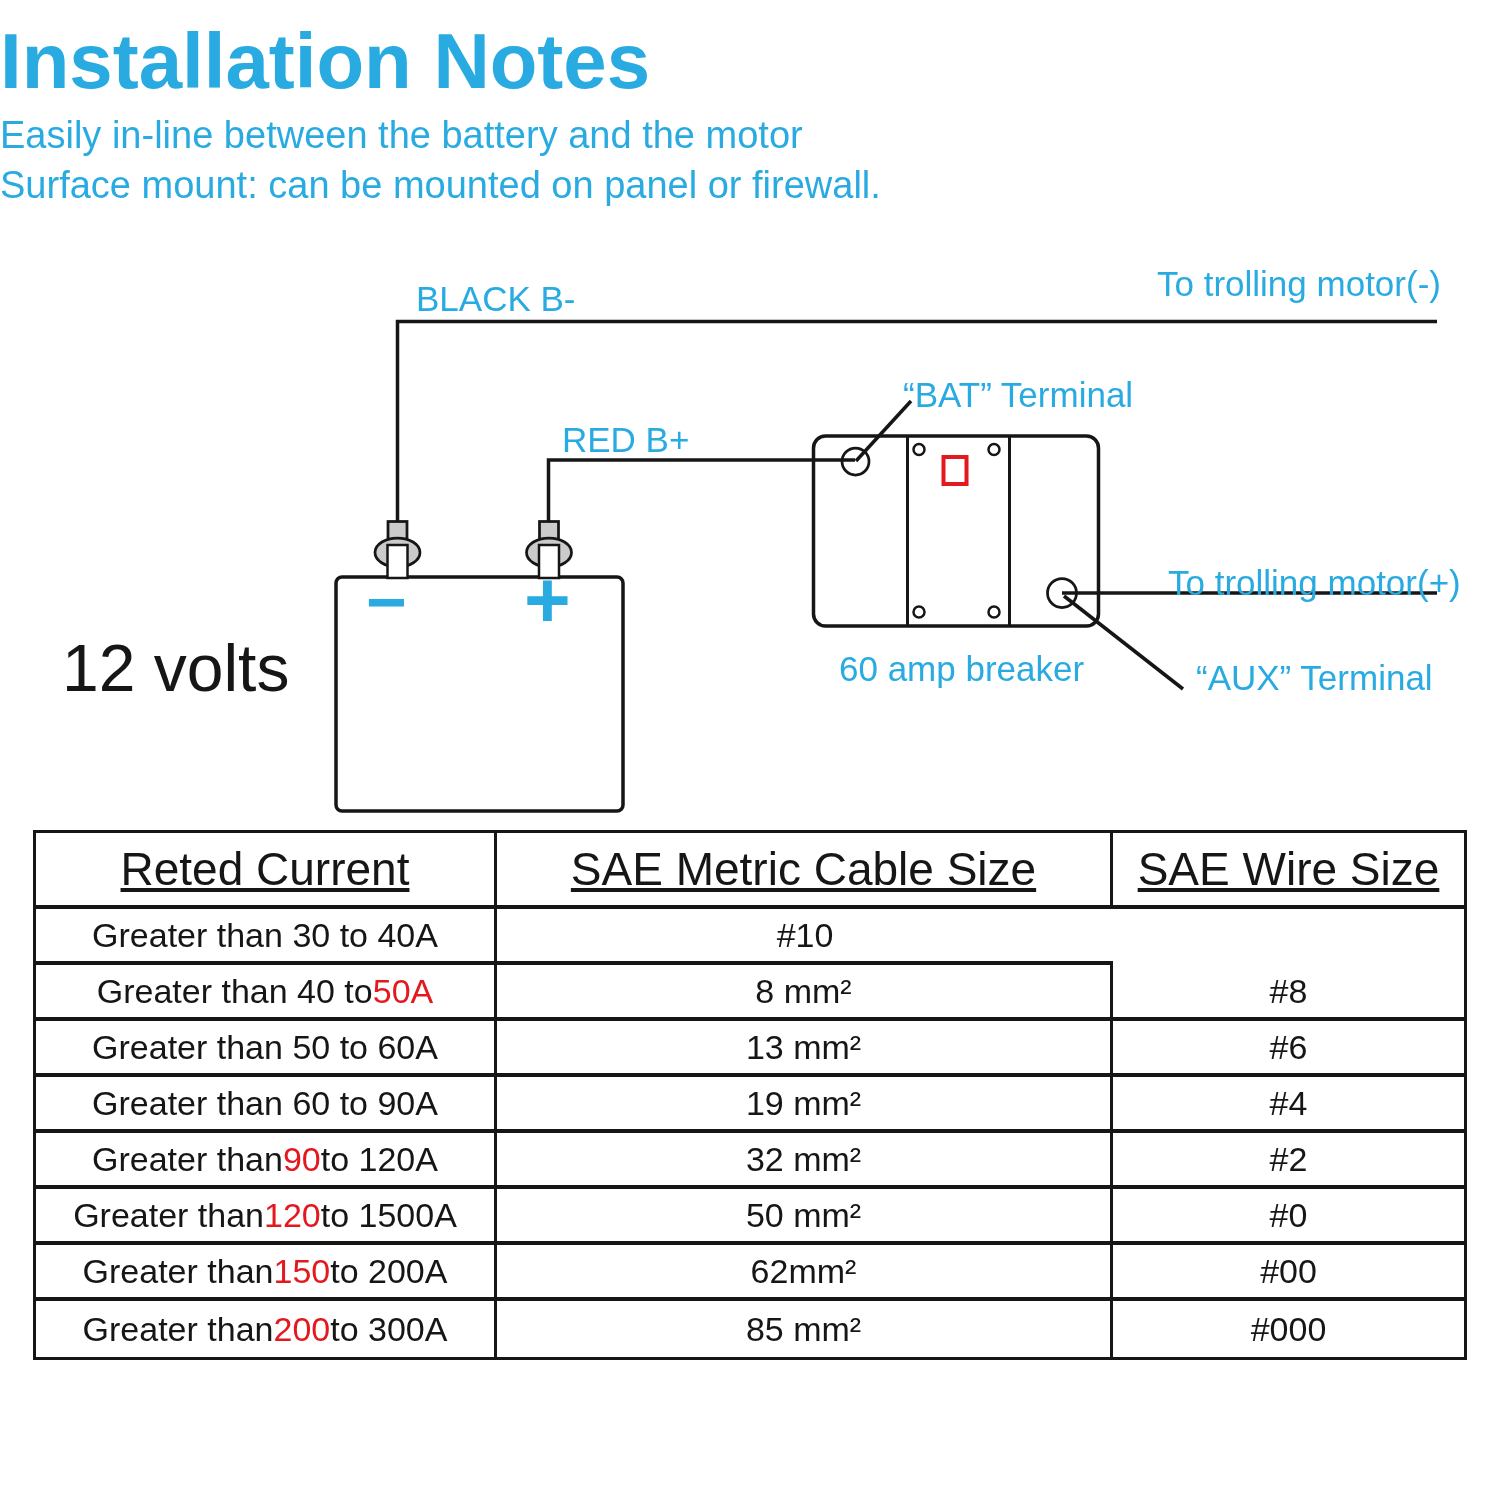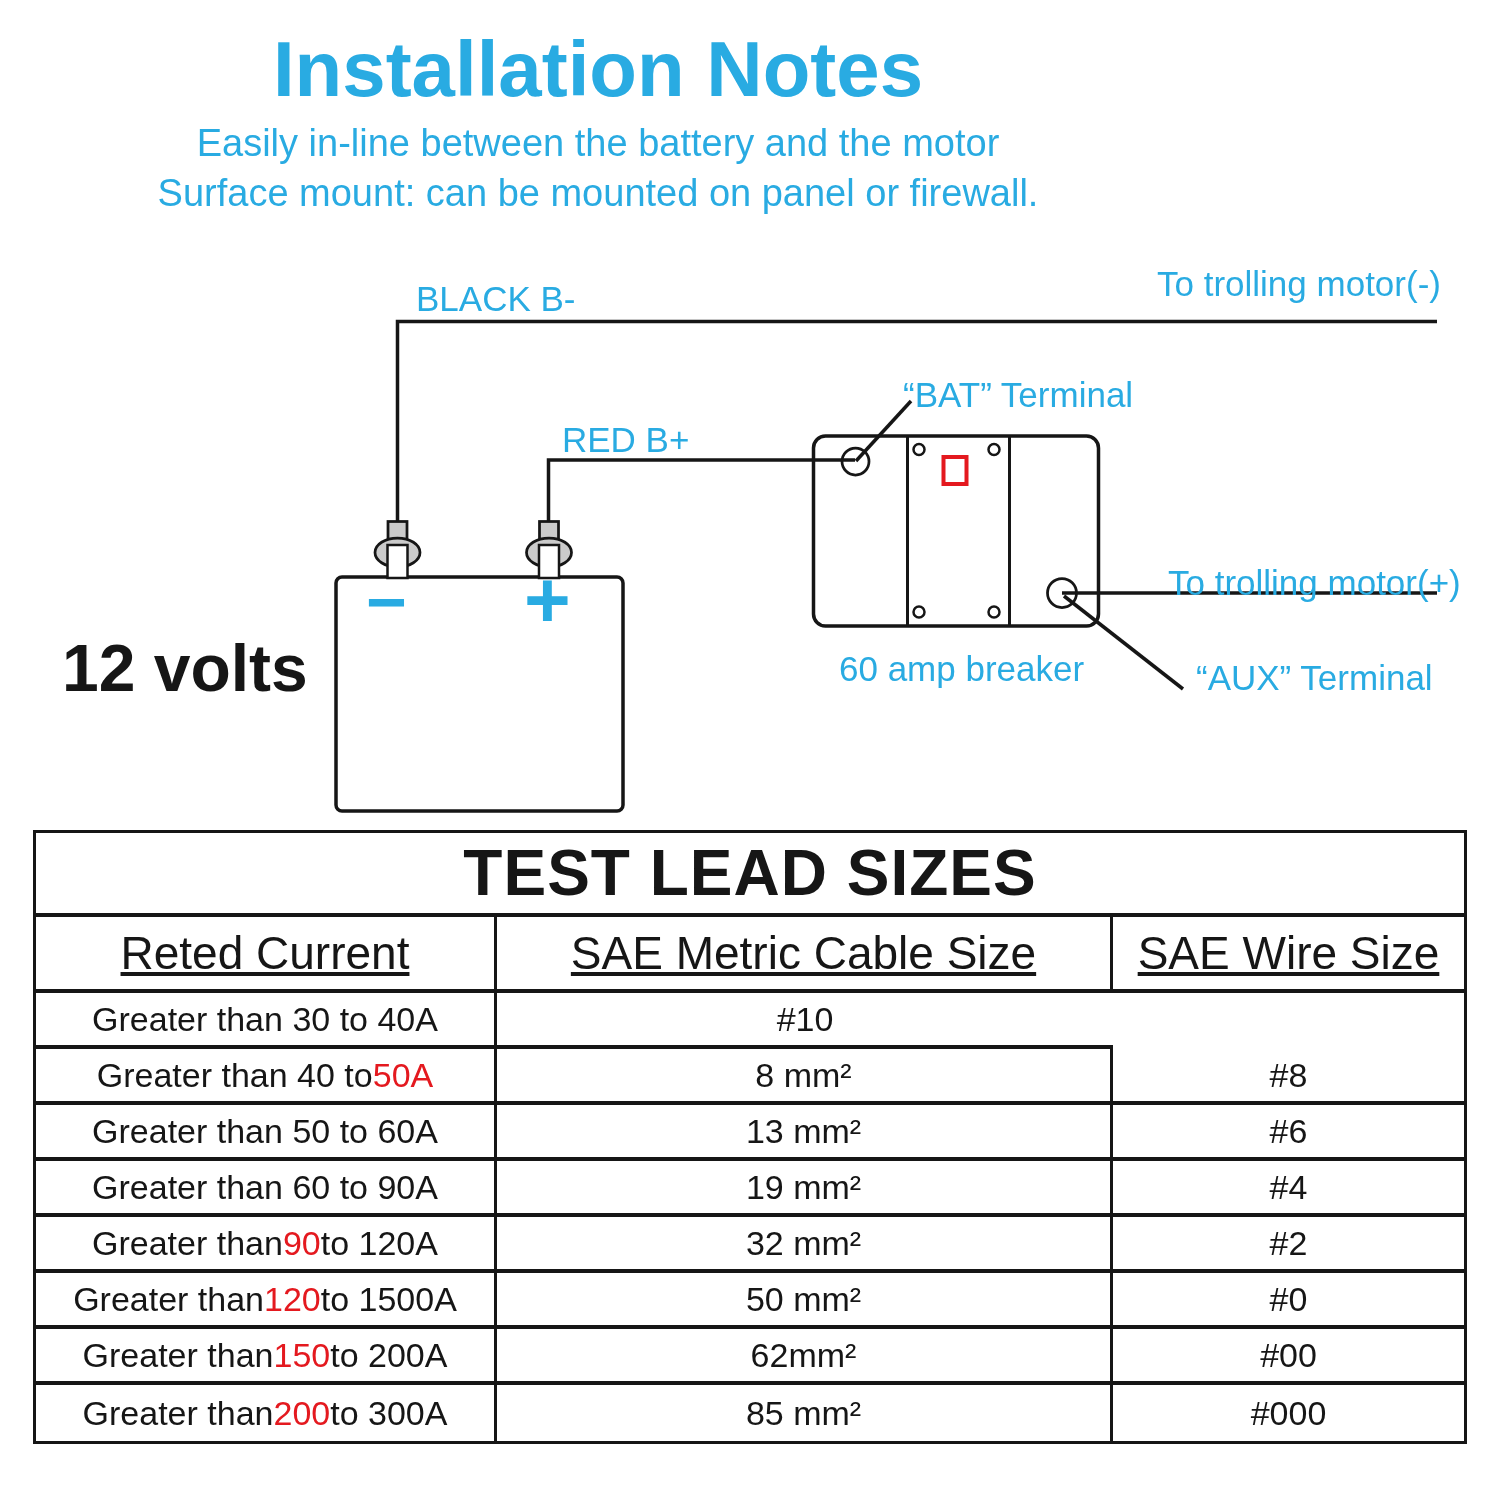--- a/index.html
+++ b/index.html
@@ -1,38 +1,38 @@
 <!DOCTYPE html>
 <html><head>
 <meta charset="utf-8">
 <style>
   html,body{margin:0;padding:0;background:#ffffff;}
   #stage{
     position:relative;width:1500px;height:1500px;background:#ffffff;
     font-family:"Liberation Sans","DejaVu Sans",sans-serif;overflow:hidden;
   }
   
-  .page-header{position:absolute;left:0;top:22px;width:1196px;text-align:center;margin-top:8px;}
+  .page-header{position:absolute;left:0;top:22px;width:1196px;}
   .page-title{
     font-size:78px;font-weight:bold;color:#29abe2;line-height:1.02;margin:0;
     letter-spacing:0px;
   }
   .page-sub{font-size:38px;color:#29abe2;line-height:50px;margin:0;}
   .page-sub-wrap{margin-top:8px;}
   
   #wiring-svg{position:absolute;left:0;top:0;width:1500px;height:1500px;}
   .lbl{position:absolute;color:#29abe2;font-size:35px;line-height:1.05;white-space:nowrap;text-align:right;}
   #lbl-black-b{left:416px;top:281px;}
   #lbl-to-motor-neg{left:1157px;top:266px;}
   #lbl-red-b{left:562px;top:422px;}
   #lbl-bat-terminal{left:903px;top:377px;}
   #lbl-to-motor-pos{left:1168px;top:565px;}
   #lbl-breaker{left:839px;top:651px;}
   #lbl-aux-terminal{left:1196px;top:660px;}
-  #lbl-12v{left:62px;top:634px;font-size:66px;color:#161616;font-weight:bold;}
+  #lbl-12v{left:62px;top:634px;font-size:66px;color:#161616;}
   #lbl-minus{left:366px;top:566px;font-size:70px;font-weight:bold;}
   #lbl-plus{left:524px;top:558px;font-size:80px;font-weight:bold;}
   
   .leads-table{
     position:absolute;left:33px;top:830px;width:1434px;
     border:3px solid #161616;box-sizing:border-box;color:#161616;background:#fff;
   }
   .tbl-title{
     height:84px;border-bottom:4px solid #161616;box-sizing:border-box;
     display:flex;align-items:center;justify-content:center;
@@ -105,21 +105,20 @@
   <div class="lbl" id="lbl-red-b">RED B+</div>
   <div class="lbl" id="lbl-bat-terminal">“BAT” Terminal</div>
   <div class="lbl" id="lbl-to-motor-pos">To trolling motor(+)</div>
   <div class="lbl" id="lbl-breaker">60 amp breaker</div>
   <div class="lbl" id="lbl-aux-terminal">“AUX” Terminal</div>
   <div class="lbl" id="lbl-12v">12 volts</div>
   <div class="lbl" id="lbl-minus">−</div>
   <div class="lbl" id="lbl-plus">+</div>
 
   <div class="leads-table">
-    <div class="tbl-title">TEST LEAD SIZES</div>
 
     <div class="tbl-row hdr">
       <div class="tbl-cell c1">Reted Current</div>
       <div class="tbl-cell c2">SAE Metric Cable Size</div>
       <div class="tbl-cell c3">SAE Wire Size</div>
     </div>
 
     <div class="tbl-row data">
       <div class="tbl-cell c1">
           <span>Greater than 30 to 40A</span>

